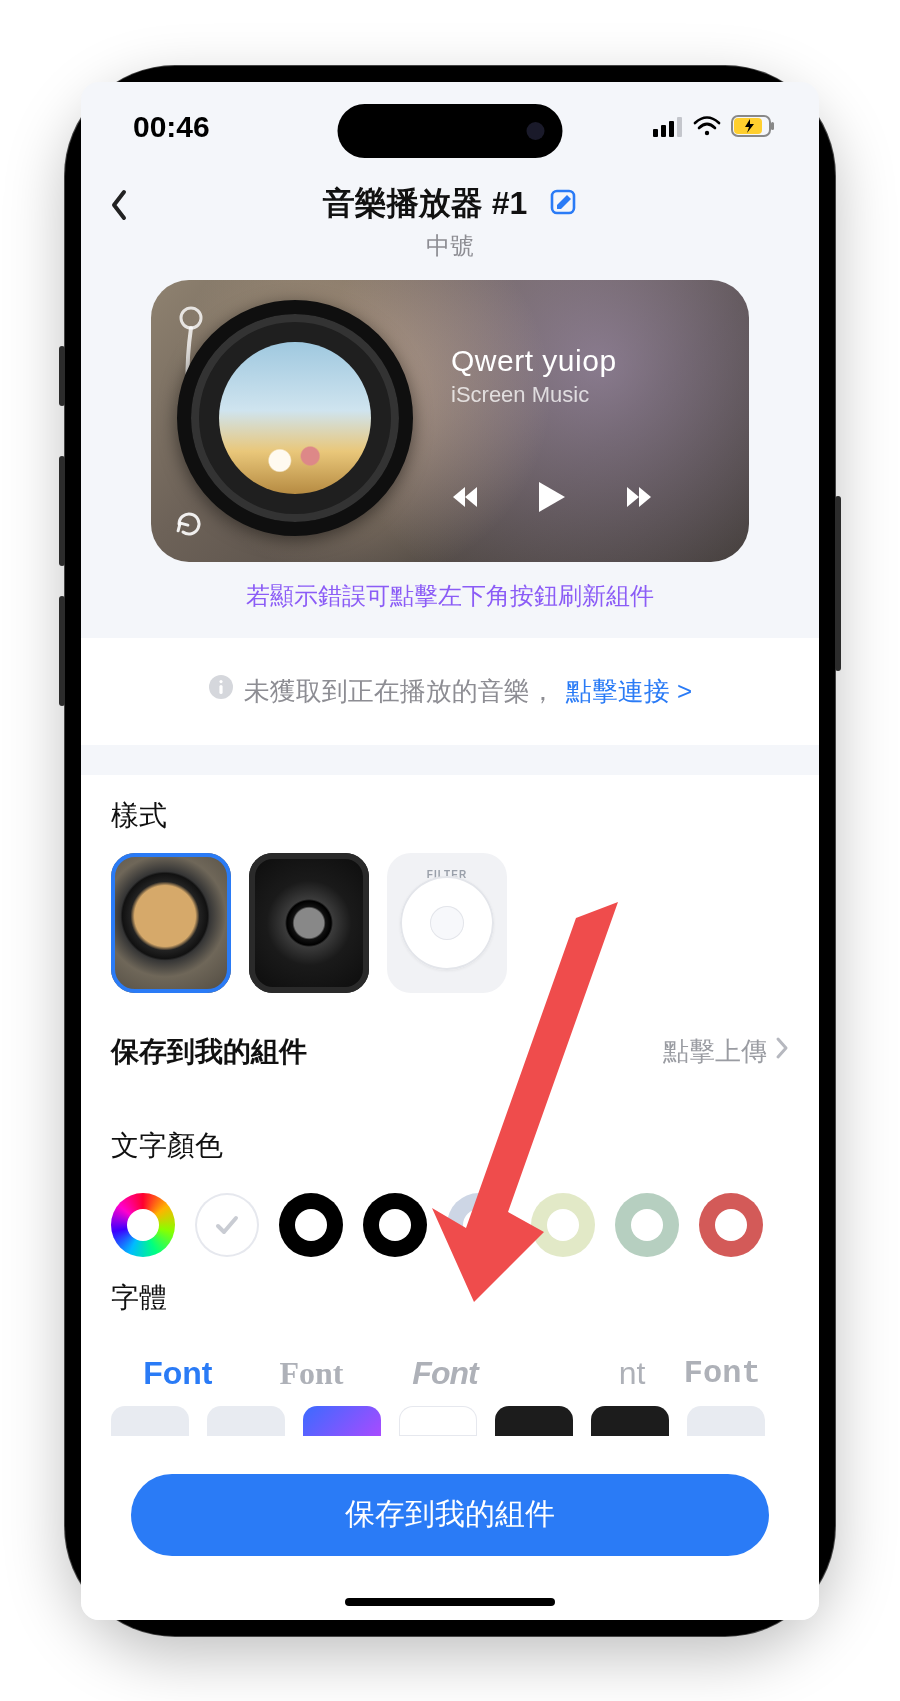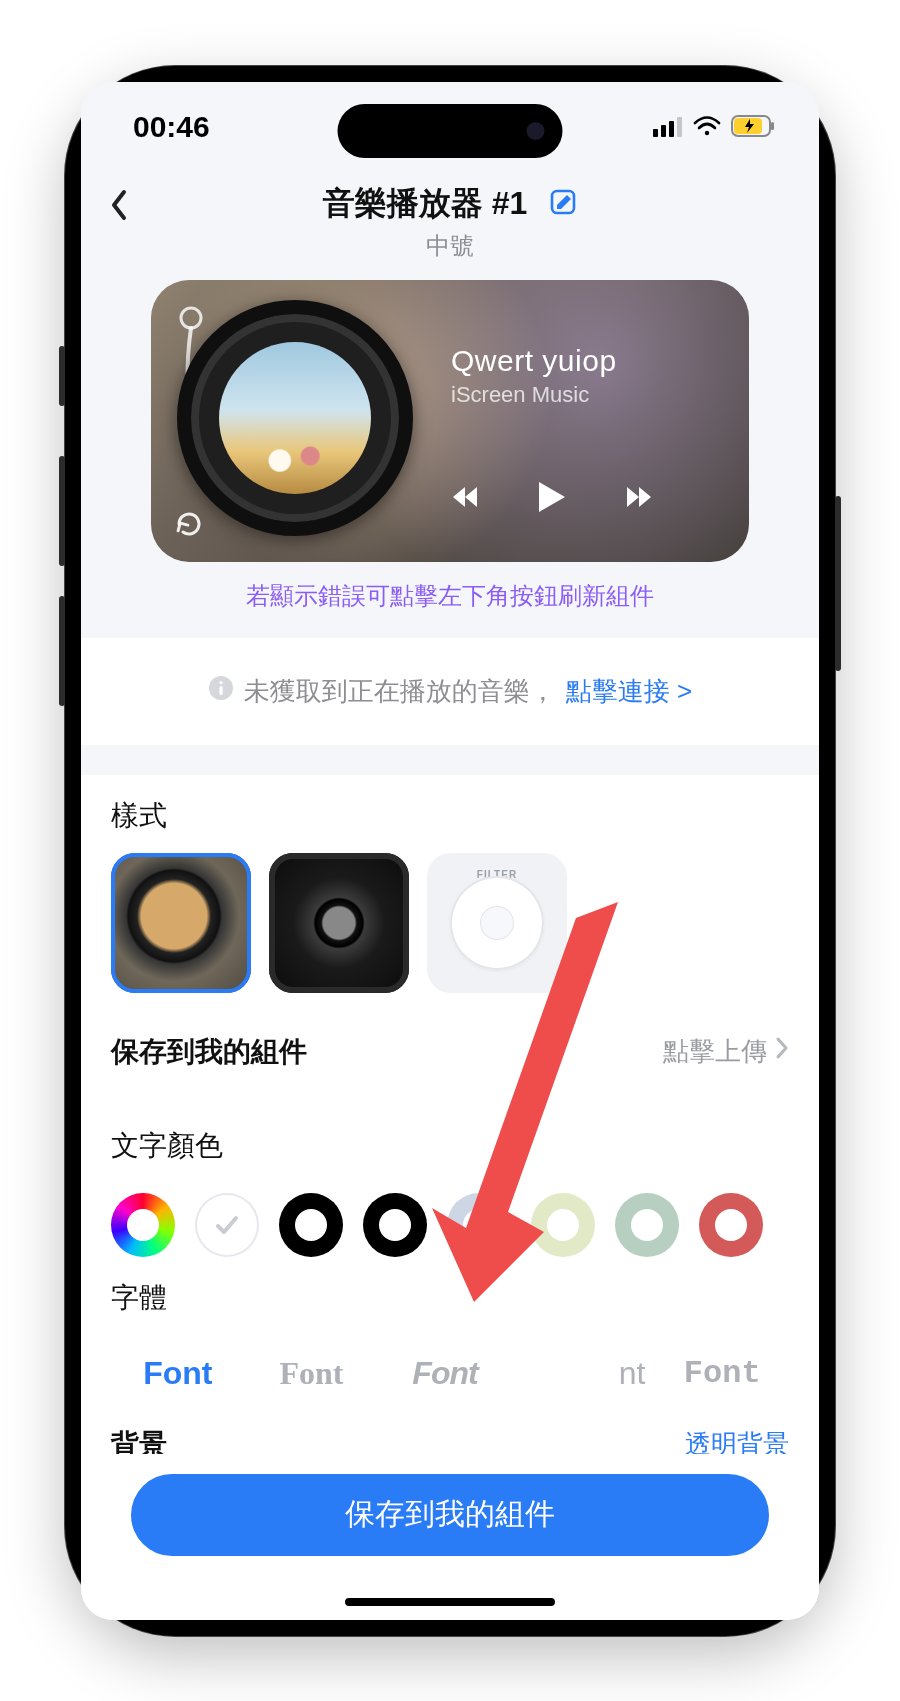--- a/index.html
+++ b/index.html
@@ -28,21 +28,21 @@
     border-radius: 4px;
   }
   .side-btn.l1 { left: -6px; top: 280px; width: 6px; height: 60px; }
   .side-btn.l2 { left: -6px; top: 390px; width: 6px; height: 110px; }
   .side-btn.l3 { left: -6px; top: 530px; width: 6px; height: 110px; }
   .side-btn.r1 { right: -6px; top: 430px; width: 6px; height: 175px; }
   .screen {
     width: 100%;
     height: 100%;
     background: #f4f6fa;
-    border-radius: 32px;
+    border-radius: 18px;
     overflow: hidden;
     position: relative;
     display: flex;
     flex-direction: column;
   }
   .notch {
     position: absolute;
     top: 22px;
     left: 50%;
     transform: translateX(-50%);
@@ -160,36 +160,35 @@
     padding: 18px 0 26px;
     flex-shrink: 0;
   }
 
   .notice-card {
     background: #fff;
     margin: 0;
     padding: 36px 30px;
     text-align: center;
     display: flex;
-    align-items: center;
     justify-content: center;
     gap: 10px;
     font-size: 26px;
     flex-shrink: 0;
   }
   .notice-text { color: #8d8d93; }
   .notice-link { color: #2a7bf6; }
   .info-icon { color: #c9cbd0; }
 
   .content { background: #fff; margin-top: 30px; flex: 1; overflow: hidden; }
   .section { padding: 22px 30px 6px; }
   .section-title { font-size: 28px; font-weight: 400; color: #111; margin-bottom: 18px; }
   .style-row { display: flex; gap: 18px; }
   .style-item {
-    width: 140px; height: 140px; border-radius: 24px;
+    width: 120px; height: 140px; border-radius: 24px;
     background: #ebedf2; position: relative; overflow: hidden;
   }
   .style-item.selected { outline: 4px solid #2a7bf6; outline-offset: -4px; }
   .style-item.s1 {
     background: radial-gradient(circle at 45% 45%, #d6a96a 30%, #222 34%, #111 42%, #353535 44%, #6f6759 60%, #4e483f 100%);
   }
   .style-item.s2 {
     background:
       radial-gradient(circle at 50% 50%, #888 16%, #111 18%, #000 24%, #3b3b3b 26%, #1a1a1a 46%, #0b0b0b 100%);
     box-shadow: inset 0 0 0 6px #2a2a2a;
@@ -456,24 +455,20 @@
         <div class="section-title">字體</div>
       </div>
       <div class="font-row">
         <div class="font-opt sel">Font</div>
         <div class="font-opt f2">Font</div>
         <div class="font-opt f3">Font</div>
         <div class="font-opt f4" style="text-align:right;padding-right:10px">nt</div>
         <div class="font-opt f5">Font</div>
       </div>
 
-      <div class="bg-header">
-        <span class="row-label">背景</span>
-        <span class="bg-link">透明背景</span>
-      </div>
       <div class="bg-row">
         <div class="bg-swatch" style="background:#e8ebf1"></div>
         <div class="bg-swatch" style="background:#e8ebf1"></div>
         <div class="bg-swatch" style="background:linear-gradient(135deg,#3b6bff,#a84bff)"></div>
         <div class="bg-swatch" style="background:#fff;box-shadow:inset 0 0 0 1px #e6e8ee"></div>
         <div class="bg-swatch" style="background:#1c1c1c"></div>
         <div class="bg-swatch" style="background:#1c1c1c"></div>
         <div class="bg-swatch" style="background:#e8ebf1"></div>
       </div>
     </div>

